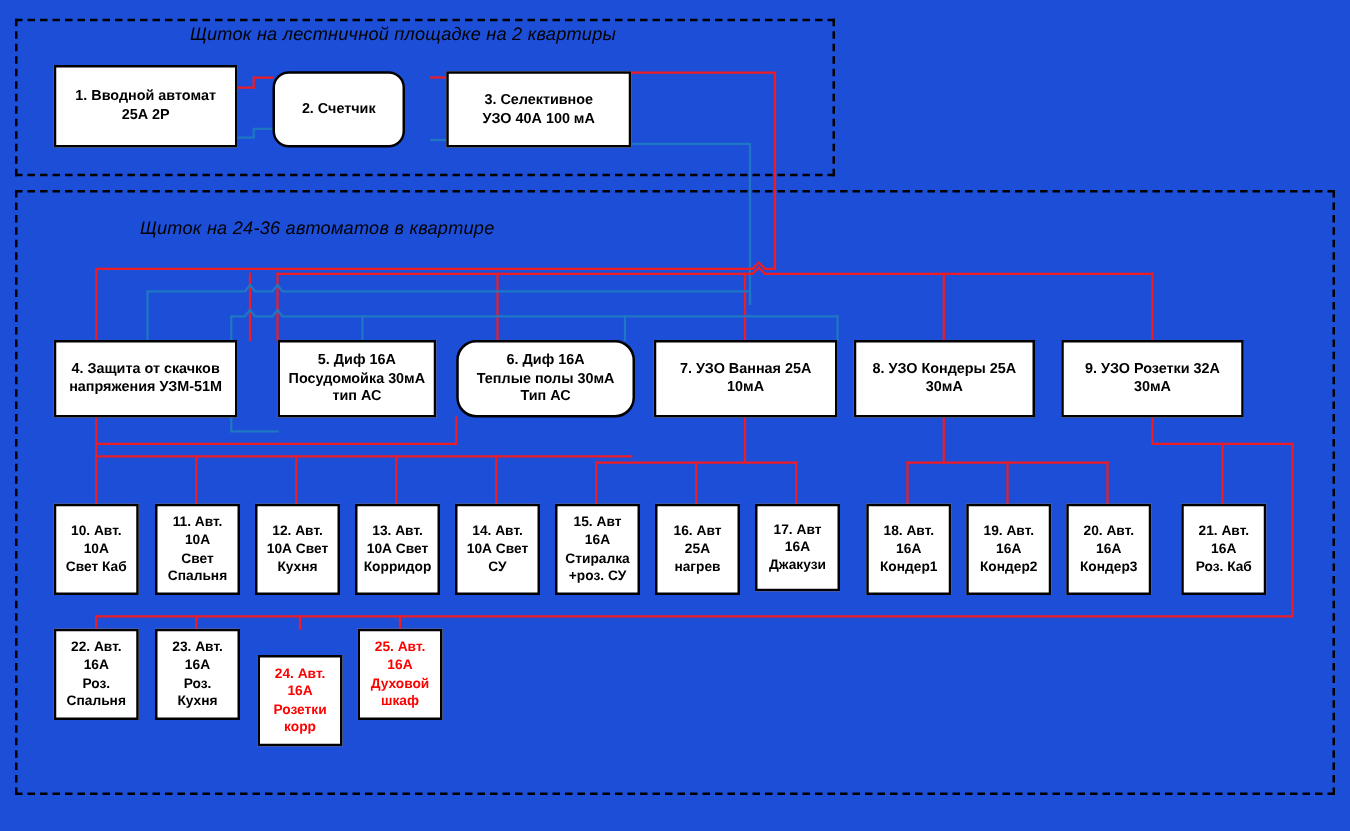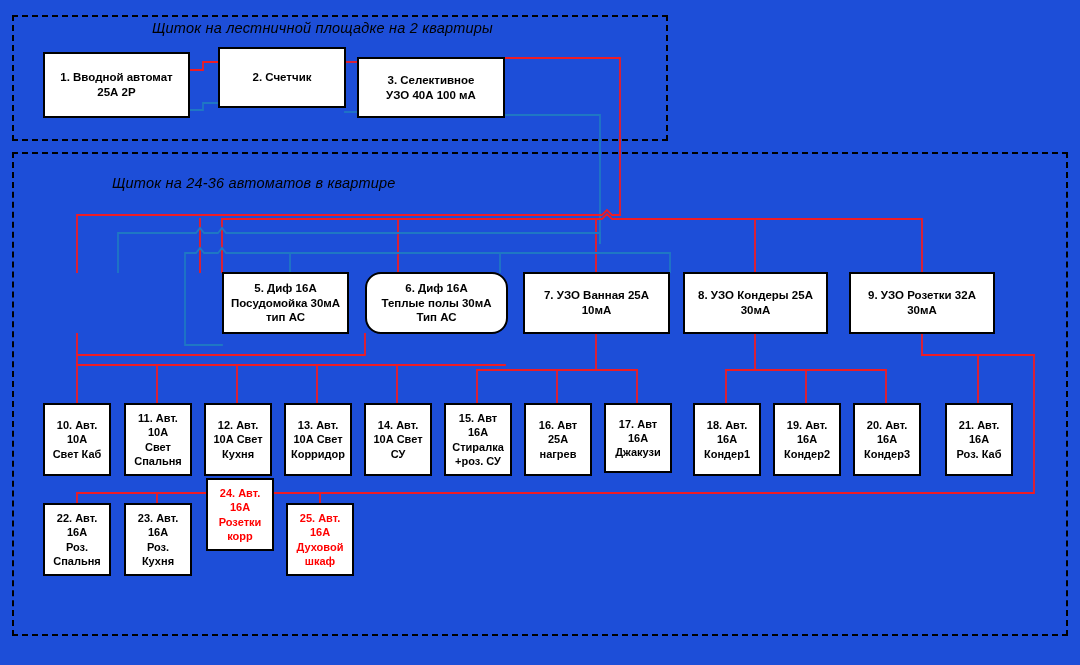--- a/index.html
+++ b/index.html
@@ -132,27 +132,30 @@
       <path stroke="#ee1c25" d="M77,493 L77,503"></path>
       <path stroke="#ee1c25" d="M157,493 L157,503"></path>
       <path stroke="#ee1c25" d="M240,493 L240,503"></path>
       <path stroke="#ee1c25" d="M320,493 L320,503"></path>
     </g>
   </svg>
 
   <div class="node big" style="left:43px;  top:52px;  width:147px; height:66px;text-align:center;">
       <span>1. Вводной автомат<br>25А 2Р</span>
     </div>
-  <div class="node big" style="left:218px; top:47px;  width:128px; height:61px;">
+  <div class="node big" style="left:218px; top:57px;  width:106px; height:61px;border-radius:13px;">
       <span>2. Счетчик</span>
     </div>
   <div class="node big" style="left:357px; top:57px;  width:148px; height:61px;">
       <span>3. Селективное<br>УЗО 40А 100 мА</span>
     </div>
 
+  <div class="node big" style="left:43px;  top:272px; width:147px; height:62px;">
+      <span>4. Защита от скачков<br>напряжения УЗМ-51М</span>
+    </div>
   <div class="node big" style="left:222px; top:272px; width:127px; height:62px;">
       <span>5. Диф 16А<br>Посудомойка 30мА<br>тип АС</span>
     </div>
   <div class="node big" style="left:365px; top:272px; width:143px; height:62px;border-radius:16px;">
       <span>6. Диф 16А<br>Теплые полы 30мА<br>Тип АС</span>
     </div>
   <div class="node big" style="left:523px; top:272px; width:147px; height:62px;">
       <span>7. УЗО Ванная 25А<br>10мА</span>
     </div>
   <div class="node big" style="left:683px; top:272px; width:145px; height:62px;">
@@ -198,20 +201,20 @@
   <div class="node small" style="left:945px; top:403px; width:68px; height:73px;">
       <span>21. Авт.<br>16А<br>Роз. Каб</span>
     </div>
 
   <div class="node small" style="left:43px;  top:503px; width:68px; height:73px;">
       <span>22. Авт.<br>16А<br>Роз.<br>Спальня</span>
     </div>
   <div class="node small" style="left:124px; top:503px; width:68px; height:73px;justify-content:center;">
       <span>23. Авт.<br>16А<br>Роз.<br>Кухня</span>
     </div>
-  <div class="node small alert" style="left:206px; top:478px; width:68px; height:73px;">
+  <div class="node small alert" style="left:206px; top:524px; width:68px; height:73px;">
       <span>24. Авт.<br>16А<br>Розетки<br>корр</span>
     </div>
   <div class="node small alert" style="left:286px; top:503px; width:68px; height:73px;">
       <span>25. Авт.<br>16А<br>Духовой<br>шкаф</span>
     </div>
 
 </div>
 
 </body></html>

